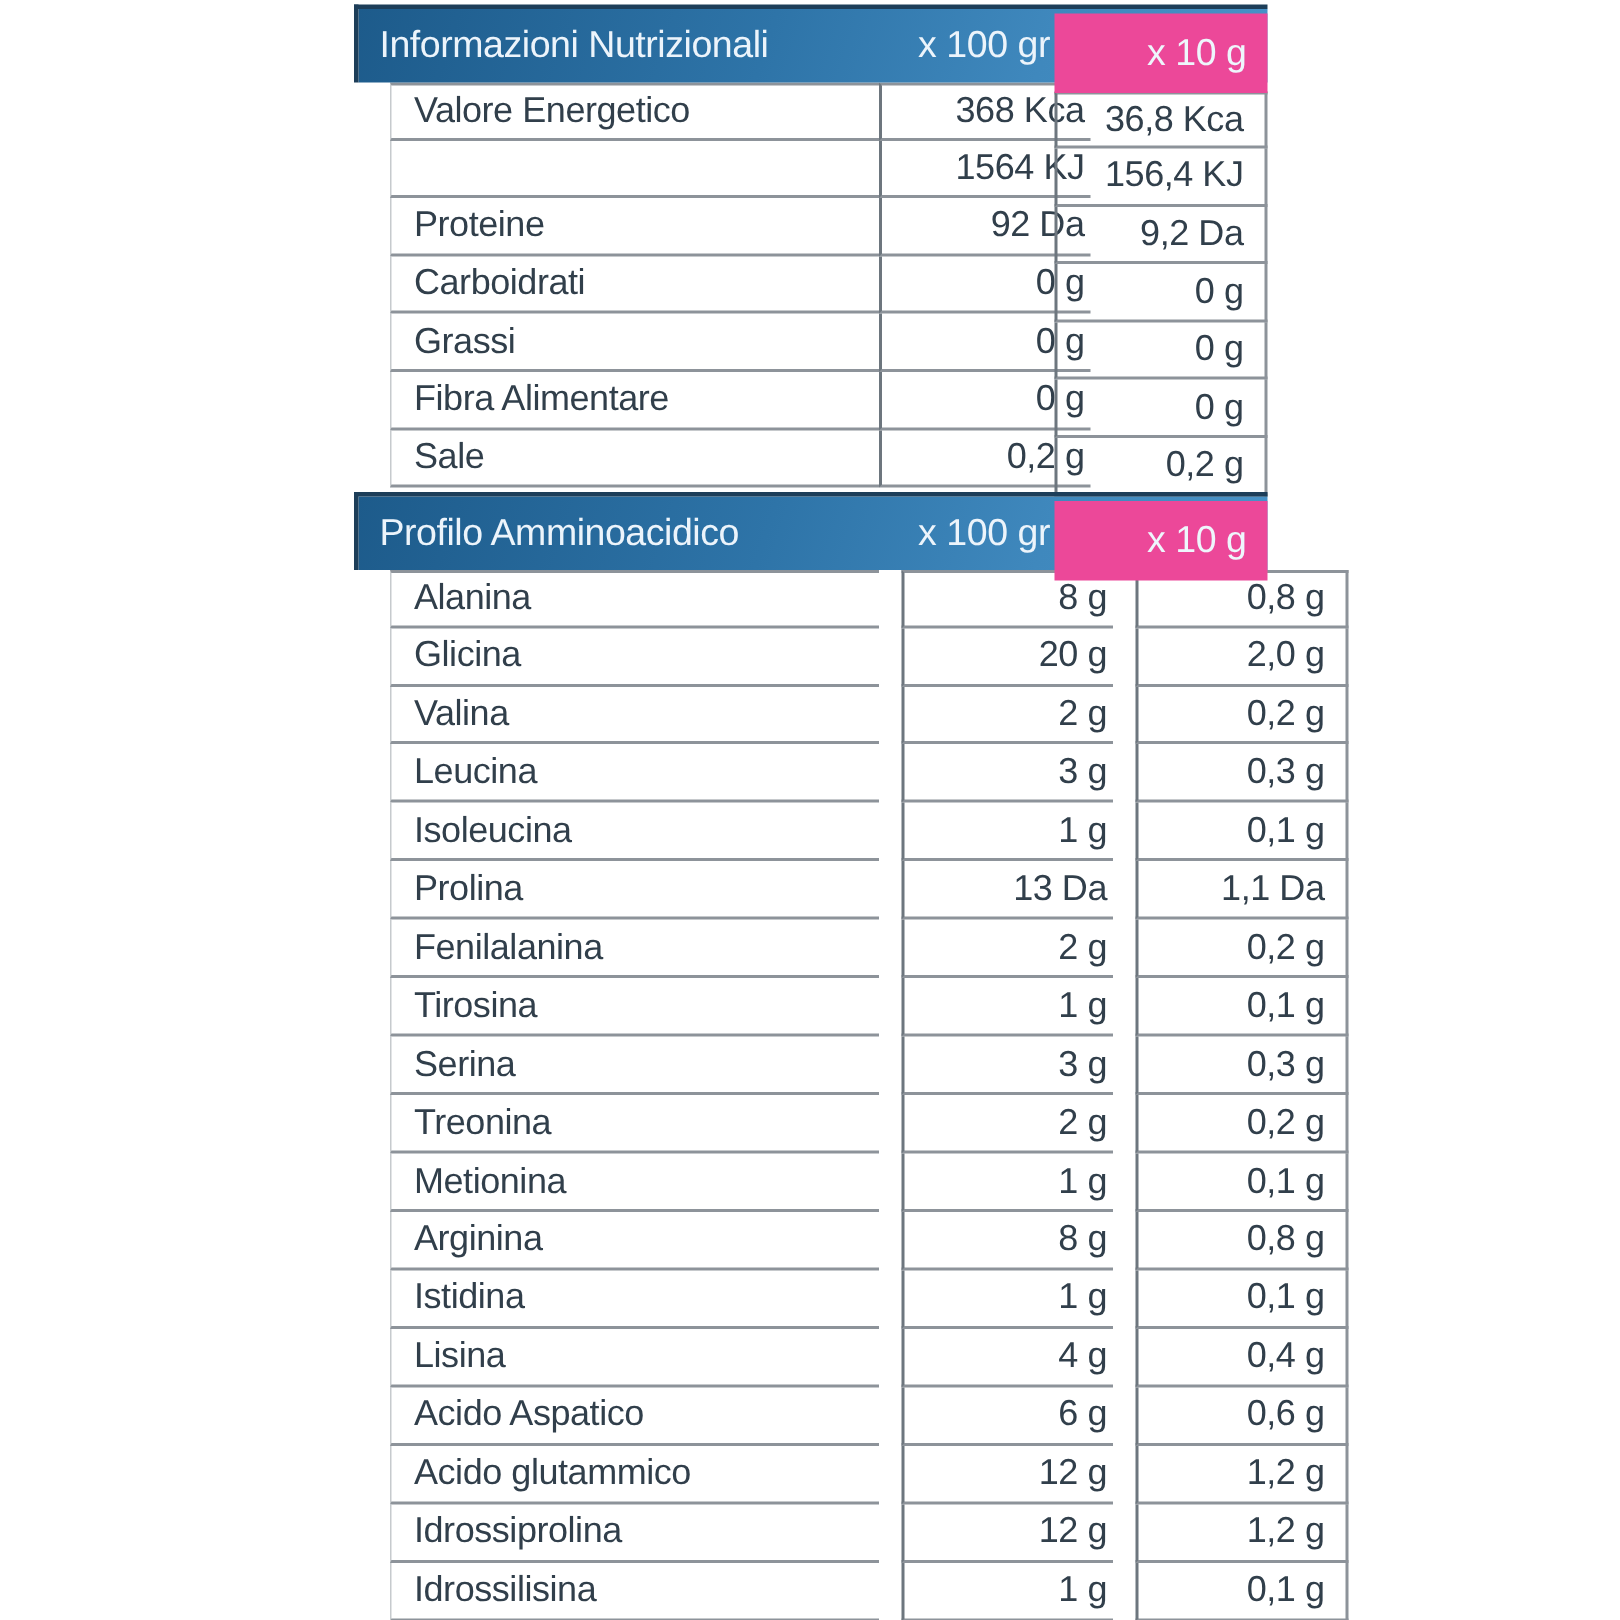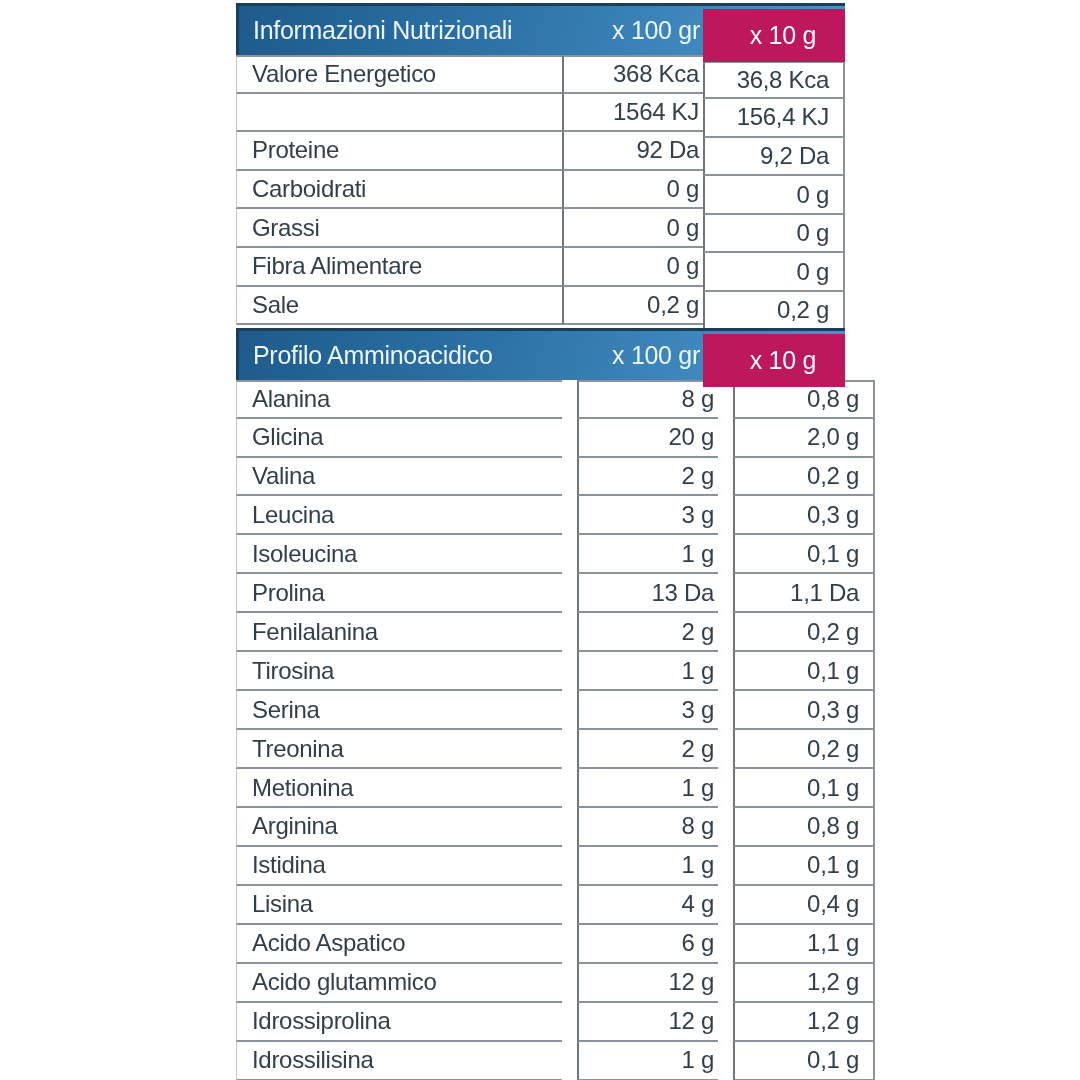--- a/index.html
+++ b/index.html
@@ -34,31 +34,31 @@
   .colhead-100 {
     justify-self:end;
     padding-right:6px;
     font-size:25px;
     letter-spacing:-0.3px;
   }
   .col3-panel {
     position:absolute;
     right:0; top:6px;
     width:142px; height:53px;
-    background:#be185d;
+    background:#ec4899;
     color:#eef6fc;
     display:flex; align-items:center; justify-content:flex-end;
-    padding-right:29px;
+    padding-right:14px;
     font-size:25px;
     letter-spacing:-0.3px;
     z-index:3;
   }
 
   .rows { position:relative; z-index:1; }
-  .row { display:grid; grid-template-columns:326px 141px 142px; }
+  .row { display:grid; grid-template-columns:326px 141px 142px;margin-left:24px; }
   .s0 .row { height:38.6px; }
   .s1 .row { height:38.95px;gap:15px; }
 
   .cell {
     display:flex; align-items:center;
     font-size:24px;
     color:#313f4b;
     letter-spacing:-0.3px;
     white-space:nowrap;
     overflow:visible;
@@ -221,21 +221,21 @@
           <div class="cell c3">0,1 g</div>
         </div>
         <div class="row">
           <div class="cell c1">Lisina</div>
           <div class="cell c2">4 g</div>
           <div class="cell c3">0,4 g</div>
         </div>
         <div class="row">
           <div class="cell c1">Acido Aspatico</div>
           <div class="cell c2">6 g</div>
-          <div class="cell c3">1,1 g</div>
+          <div class="cell c3">0,6 g</div>
         </div>
         <div class="row">
           <div class="cell c1">Acido glutammico</div>
           <div class="cell c2">12 g</div>
           <div class="cell c3">1,2 g</div>
         </div>
         <div class="row">
           <div class="cell c1">Idrossiprolina</div>
           <div class="cell c2">12 g</div>
           <div class="cell c3">1,2 g</div>

